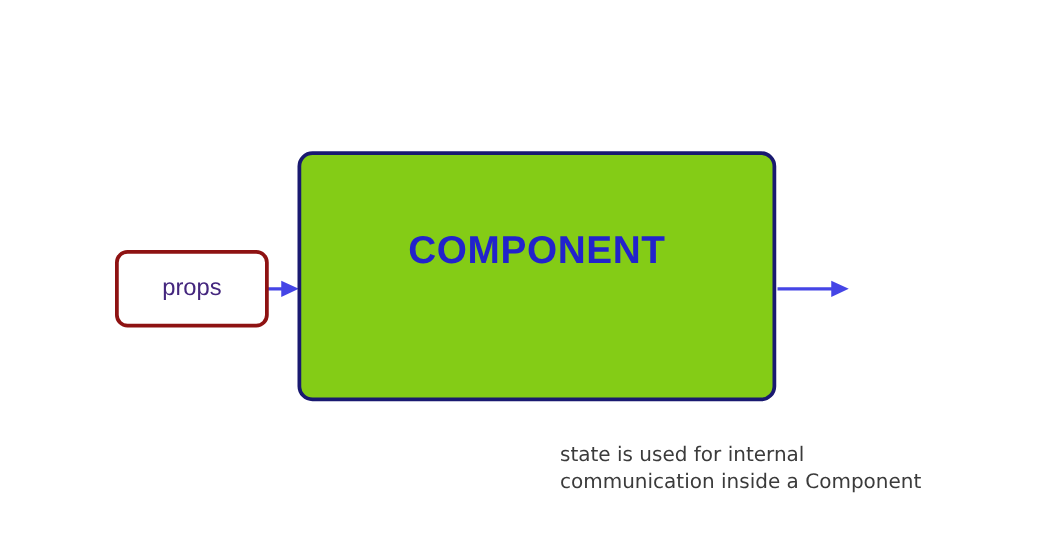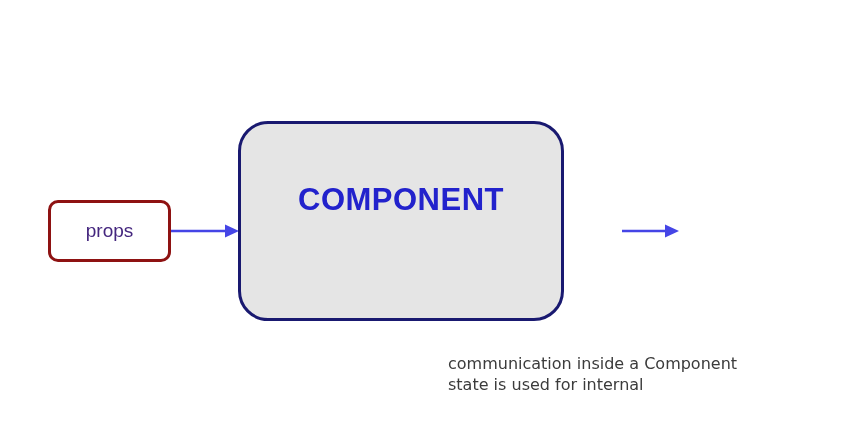--- a/index.html
+++ b/index.html
@@ -36,43 +36,44 @@
     background: #ffffff;
     display: flex;
     align-items: center;
     justify-content: center;
   }
   .red-node {
     border: 3px solid #8e1212;
     border-radius: 10px;
     color: #44267e;
     font-size: 19px;
+    margin-left: 44px;
   }
   .props-node {
     left: 48px;
     top: 200px;
     width: 123px;
     height: 62px;
   }
   .dom-node {
     left: 679px;
     top: 201px;
     width: 122px;
     height: 60px;
   }
   .component-box {
     position: absolute;
     box-sizing: border-box;
     left: 238px;
     top: 121px;
-    width: 326px;
+    width: 383px;
     height: 200px;
     border: 3px solid #191970;
-    border-radius: 30px;
-    background: #e5e5e5;
+    border-radius: 12px;
+    background: #84cc16;
   }
   .component-title {
     position: absolute;
     left: 0;
     right: 0;
     top: 58px;
     text-align: center;
     font-weight: bold;
     font-size: 31px;
     letter-spacing: 0.5px;
@@ -114,17 +115,17 @@
   <div class="node red-node props-node">
     <span>props</span>
   </div>
 
   <div class="component-box">
     <div class="component-title">COMPONENT</div>
   </div>
 
 
   <div class="caption">
+    <div>state is used for internal</div>
     <div>communication inside a Component</div>
-    <div>state is used for internal</div>
   </div>
 
 </div>
 
 </body></html>

